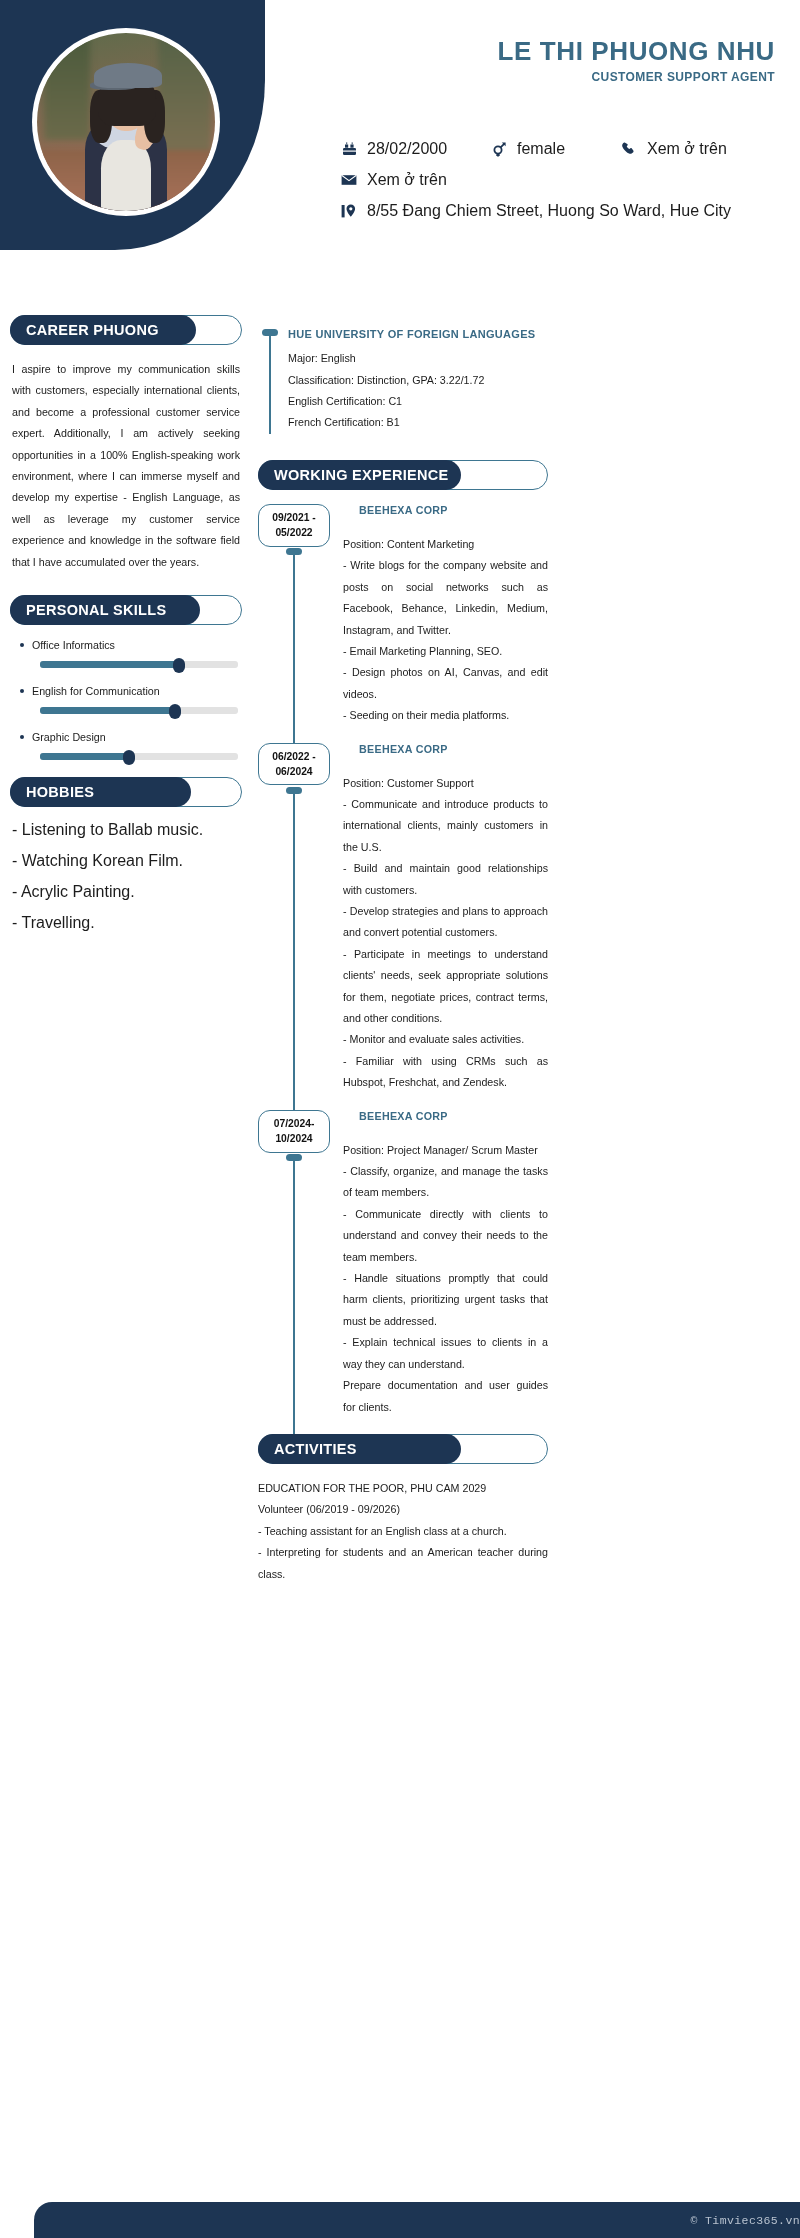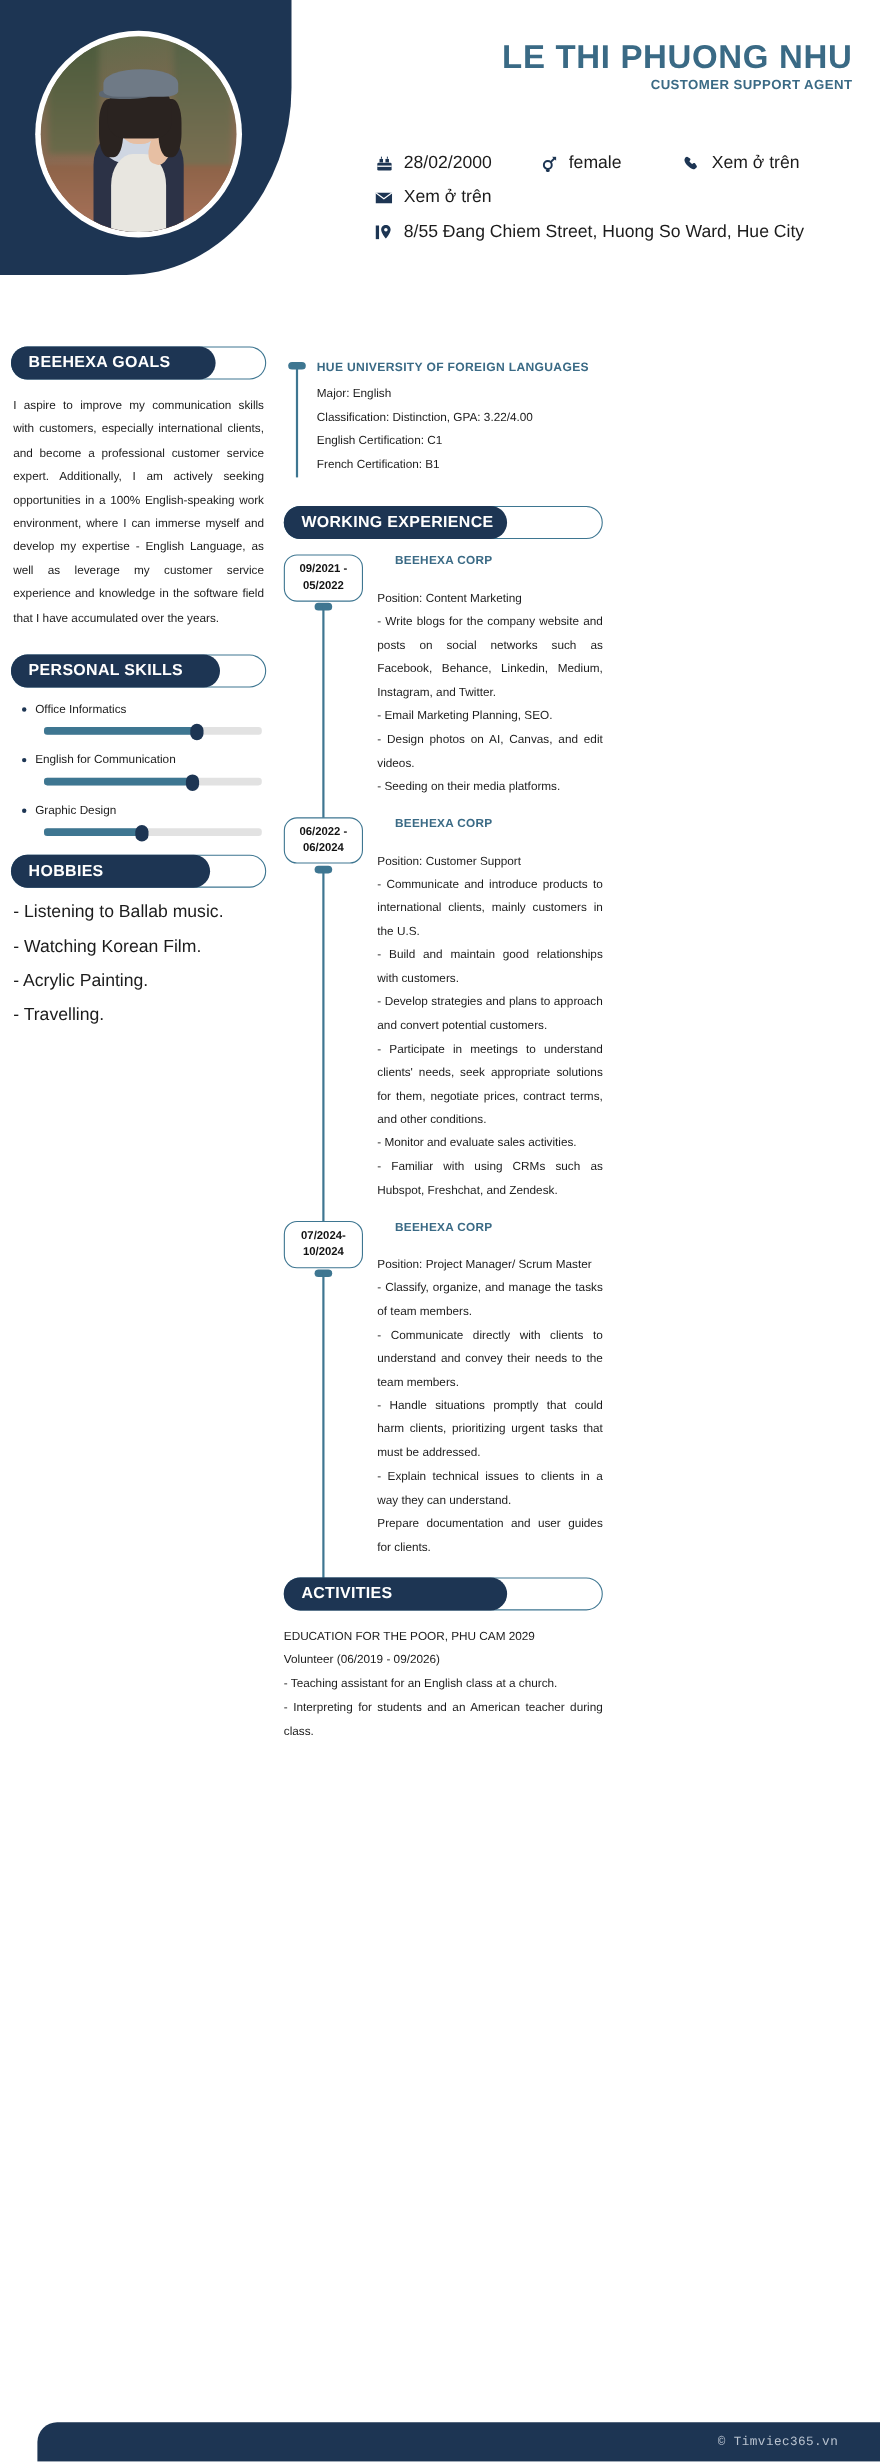--- a/index.html
+++ b/index.html
@@ -66,21 +66,21 @@
   .av-hat  { position:absolute; left:32%; top:17%; width:38%; height:14%; background:#6f7a86; border-radius:50% 50% 20% 20%;}
   .av-brim { position:absolute; left:30%; top:27%; width:26%; height:5%; background:#5d6772; border-radius:40%;}
   .av-arm  { position:absolute; left:56%; top:44%; width:11%; height:22%; background:#e7bfa3; border-radius:40%; transform: rotate(18deg);}
 
   .header-name {
     position: absolute;
     left: 280px;
     top: 36px;
     right: 25px;
     text-align: right;
-    font-size: 30px;
+    font-size: 26px;
     font-weight: bold;
     letter-spacing: 0.6px;
     color: #3a6a85;
   }
   .header-role {
     position: absolute;
     left: 280px;
     top: 70px;
     right: 25px;
     text-align: right;
@@ -345,21 +345,20 @@
     left: 34px;
     right: 0;
     bottom: 0;
     height: 36px;
     background: #1d3553;
     border-top-left-radius: 18px;
     border-top-right-radius: 0;
     display: flex;
     align-items: center;
     justify-content: flex-end;
-    padding-right: 38px;
   }
   .footer-text {
     color: #b8c2cf;
     font-family: "Liberation Mono", monospace;
     font-size: 11.5px;
     letter-spacing: 0.4px;
   }
 </style>
 </head>
 <body>
@@ -453,21 +452,21 @@
         </div>
       </div>
 
     </div>
   </div>
 
   <div class="left-col">
 
     <div class="sec">
       <div class="sec-outline"></div>
-      <div class="sec-fill w-career">BEEHEXA GOALS</div>
+      <div class="sec-fill w-career">CAREER PHUONG</div>
     </div>
 
     <div class="career-text">I aspire to improve my communication skills with customers, especially international clients, and become a professional customer service expert. Additionally, I am actively seeking opportunities in a 100% English-speaking work environment, where I can immerse myself and develop my expertise - English Language, as well as leverage my customer service experience and knowledge in the software field that I have accumulated over the years.</div>
 
     <div class="sec">
       <div class="sec-outline"></div>
       <div class="sec-fill w-skills">PERSONAL SKILLS</div>
     </div>
 
     <div id="skills-list">
@@ -513,21 +512,21 @@
 
   <div class="right-col">
 
 
     <div class="edu-block">
       <div class="edu-rail"></div>
       <div class="edu-dot"></div>
       <div class="edu-title">HUE UNIVERSITY OF FOREIGN LANGUAGES</div>
       <div id="edu-lines">
           <div class="edu-line">Major: English</div>
-          <div class="edu-line">Classification: Distinction, GPA: 3.22/4.00</div>
+          <div class="edu-line">Classification: Distinction, GPA: 3.22/1.72</div>
           <div class="edu-line">English Certification: C1</div>
           <div class="edu-line">French Certification: B1</div>
         </div>
     </div>
 
     <div class="sec">
       <div class="sec-outline"></div>
       <div class="sec-fill w-work">WORKING EXPERIENCE</div>
     </div>
 

